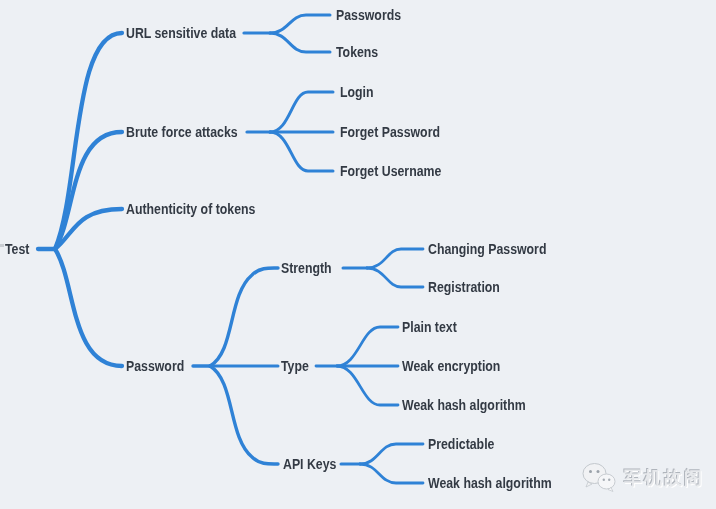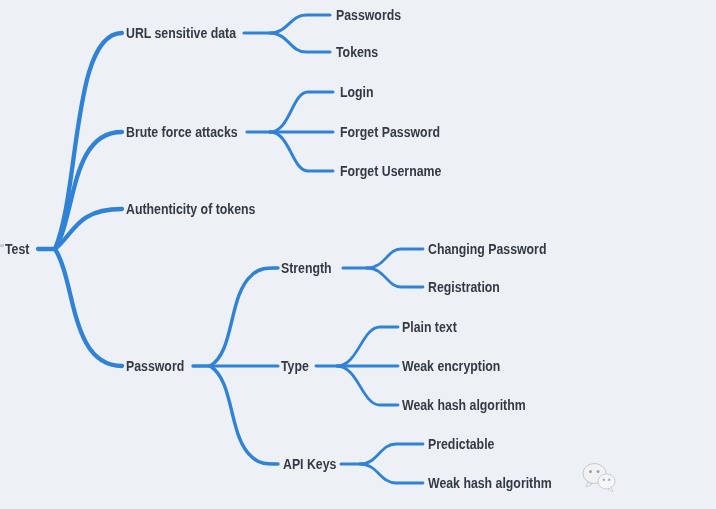--- a/index.html
+++ b/index.html
@@ -112,15 +112,16 @@
     <svg width="36" height="34" viewBox="0 0 36 34">
       <ellipse cx="13.5" cy="12.5" rx="11.5" ry="10" fill="#f1f2f4" stroke="#c3c8cd" stroke-width="1"></ellipse>
       <path d="M7,21 L5,26 L11,23 Z" fill="#f1f2f4" stroke="#c3c8cd" stroke-width="0.8"></path>
       <ellipse cx="25.5" cy="20.5" rx="8.5" ry="7.5" fill="#f5f6f8" stroke="#c8ccd1" stroke-width="1"></ellipse>
       <path d="M30,26.5 L32,30.5 L27,28.5 Z" fill="#f5f6f8" stroke="#c8ccd1" stroke-width="0.8"></path>
       <circle cx="9.5" cy="10.5" r="1.5" fill="#9aa1a9"></circle>
       <circle cx="17" cy="10.5" r="1.5" fill="#9aa1a9"></circle>
       <circle cx="22.8" cy="18.8" r="1.2" fill="#a6acb3"></circle>
       <circle cx="28.2" cy="18.8" r="1.2" fill="#a6acb3"></circle>
     </svg>
+    <span class="watermark-text">军机故阁</span>
   </div>
 
 </div>
 
 </body></html>

